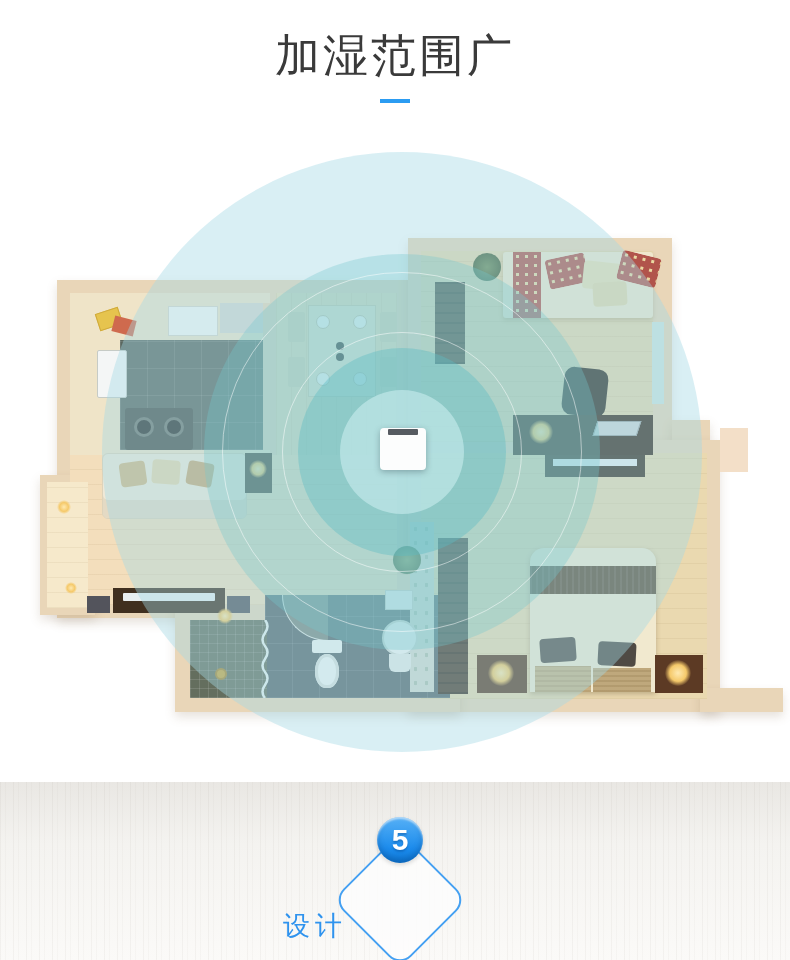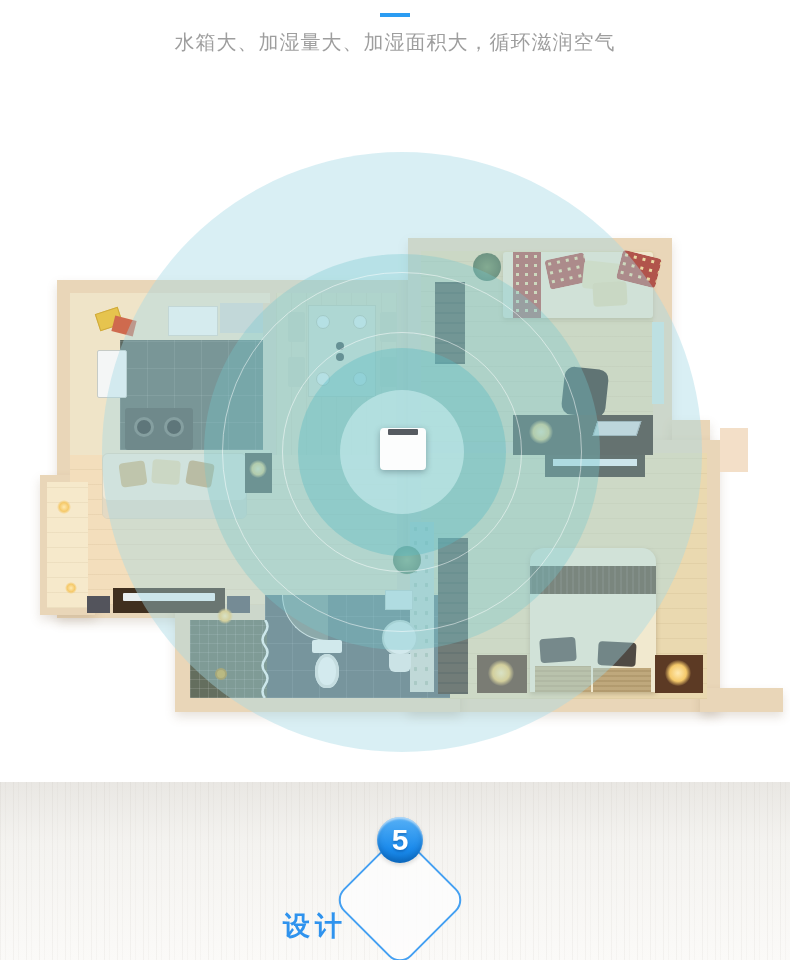--- a/index.html
+++ b/index.html
@@ -53,28 +53,28 @@
     transform:rotate(45deg); }
   .badge-circle { position:absolute; left:377px; top:35px; width:46px; height:46px; border-radius:50%;
     background:linear-gradient(180deg,#56b0f6 0%,#1b8bec 70%,#0f7ad8 100%);
     box-shadow:inset 0 2px 2px rgba(255,255,255,.55), inset 0 -4px 6px rgba(0,45,100,.28), 0 2px 4px rgba(0,0,0,.15);
     color:#fff; font-size:30px; font-weight:bold; text-align:center; line-height:46px;
     text-shadow:0 2px 2px rgba(0,60,130,.35); }
   .badge-title { position:absolute; left:0; top:80px; width:790px; text-align:center;
     font-size:39px; font-weight:bold; color:#2f93ee; letter-spacing:3px;
     text-shadow:0 2px 1px rgba(255,255,255,.8); }
   .badge-subtitle { position:absolute; left:0; top:126px; width:630px; text-align:center;
-    font-size:27px; font-weight:bold; color:#2f93ee; letter-spacing:5px; }
+    font-size:27px; font-weight:normal; color:#2f93ee; letter-spacing:5px; }
 </style>
 </head>
 <body>
 
 <div class="header">
+  <div class="page-title">加湿范围广</div>
   <div class="title-underline"></div>
-  <div class="page-subtitle">水箱大、加湿量大、加湿面积大，循环滋润空气</div>
 </div>
 
 <div class="plan">
 
   <div class="abs wall" style="left:22px;top:130px;width:353px;height:338px;"></div>
   <div class="abs wall" style="left:5px;top:325px;width:55px;height:140px;"></div>
   <div class="abs wall" style="left:373px;top:88px;width:264px;height:217px;"></div>
   <div class="abs wall" style="left:637px;top:270px;width:38px;height:35px;"></div>
   <div class="abs wall" style="left:373px;top:290px;width:312px;height:272px;"></div>
   <div class="abs wallpink" style="left:685px;top:278px;width:28px;height:44px;"></div>

